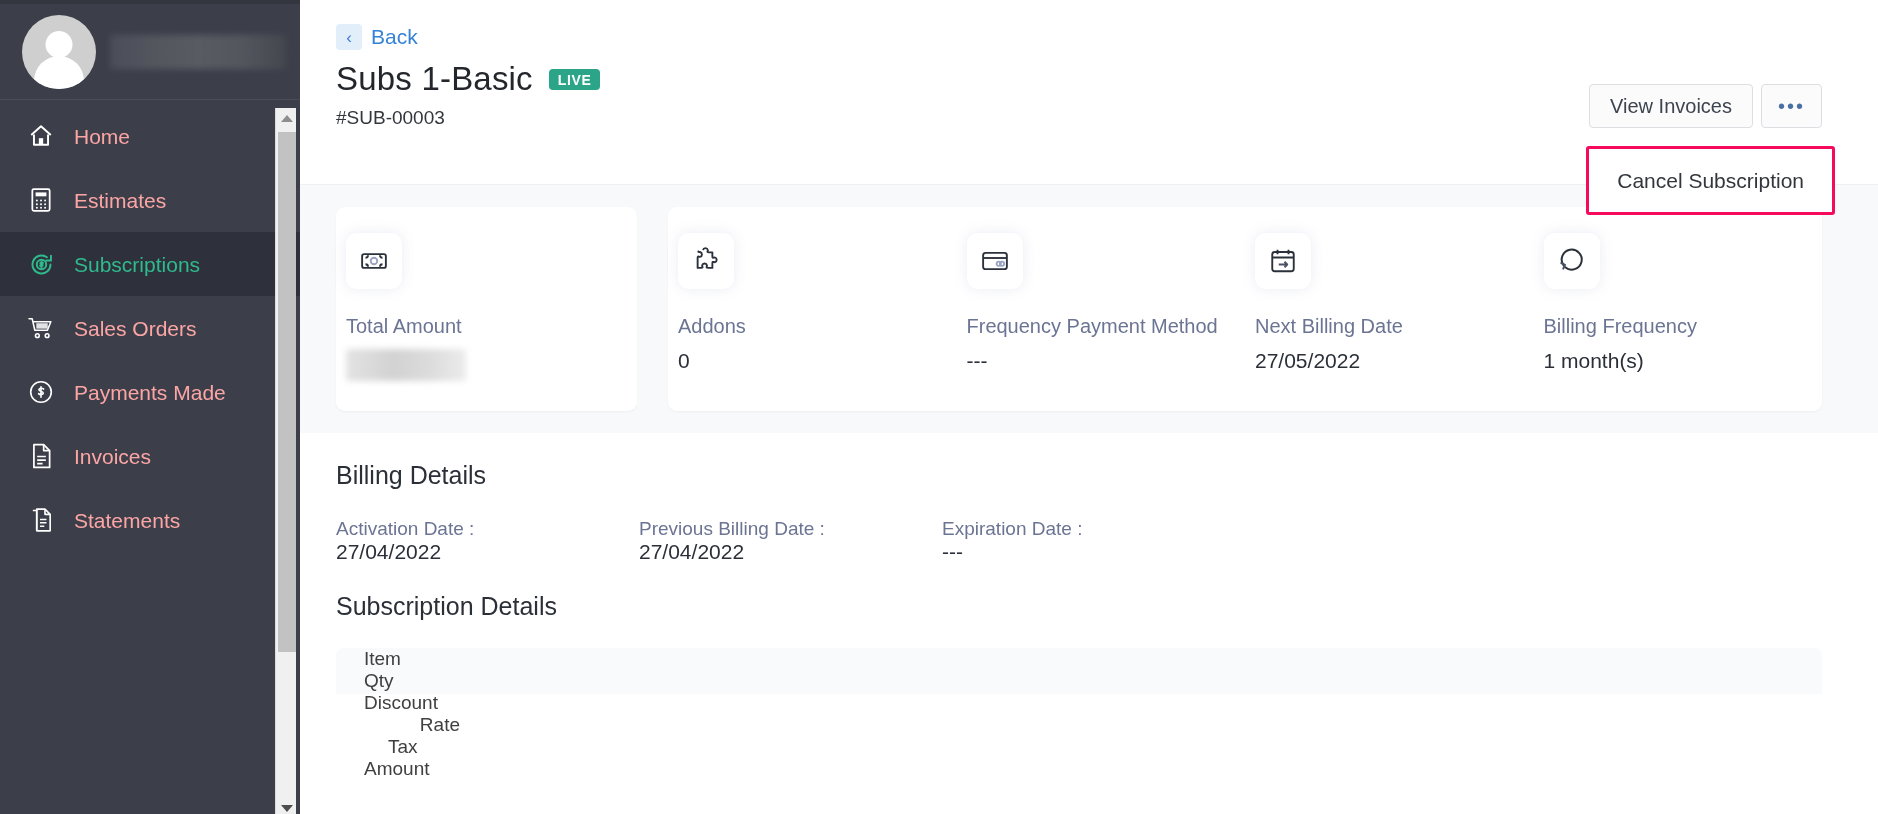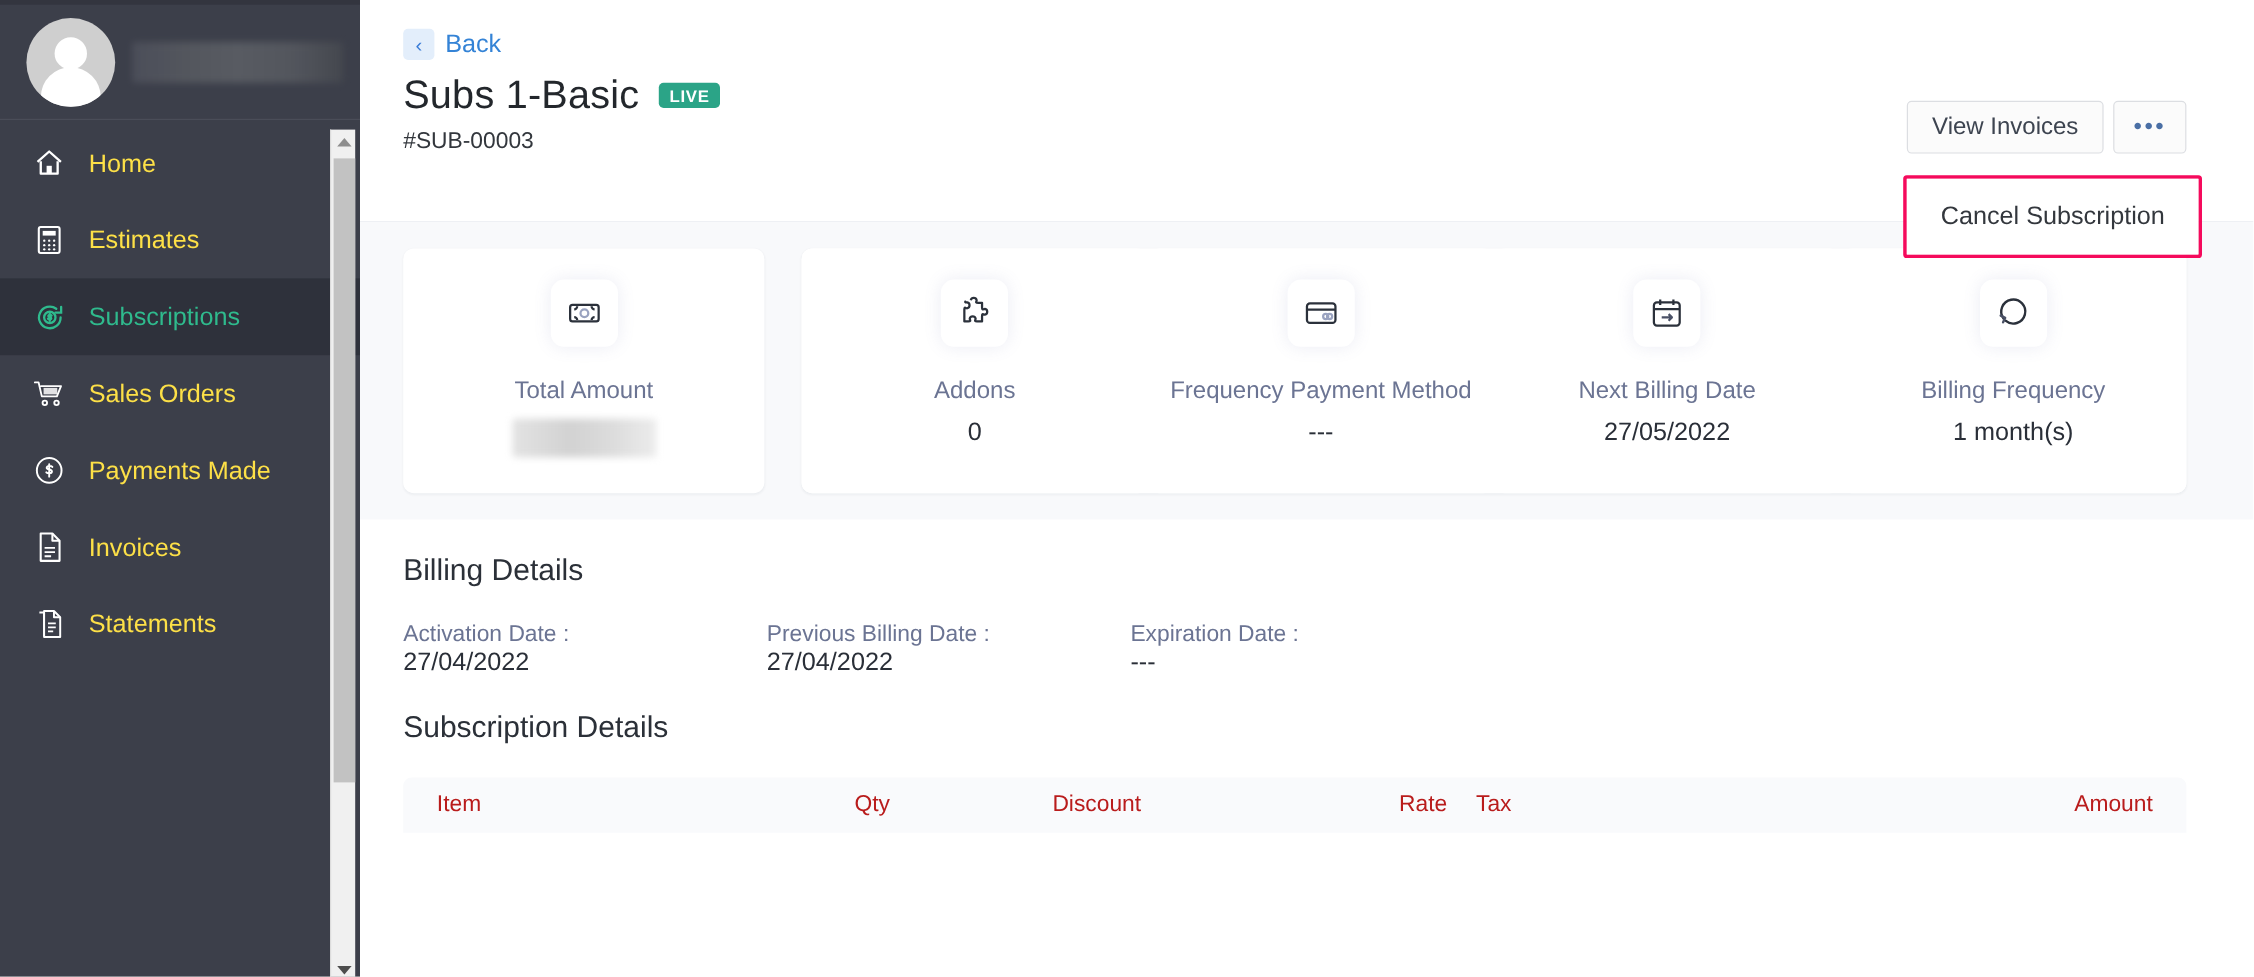--- a/index.html
+++ b/index.html
@@ -48,21 +48,21 @@
     border-radius: 2px;
     background: linear-gradient(90deg,#4c4f5a 0%, #55585f 25%, #5a5d64 50%, #55585f 75%, #45484f 100%);
     filter: blur(3px);
     opacity: .95;
   }
   .nav { padding-top: 4px; }
   .nav-item {
     display: flex; align-items: center;
     height: 64px;
     padding-left: 26px;
-    color: #fde047;
+    color: #fca5a5;
     font-size: 21px;
     cursor: pointer;
   }
   .nav-item .ico {
     width: 30px; height: 30px;
     display: flex; align-items: center; justify-content: center;
     margin-right: 18px;
     flex: 0 0 30px;
   }
   .nav-item .ico svg { display: block; }
@@ -164,21 +164,21 @@
   .cards-band {
     background: #f8f9fb;
     padding: 22px 56px 22px 36px;
     display: flex; gap: 31px;
     border-top: 1px solid #eef0f4;
   }
   .card {
     background: #ffffff;
     border-radius: 9px;
     padding: 26px 10px 30px;
-    display: flex; flex-direction: column; align-items: center;
+    display: flex; flex-direction: column; 
     box-shadow: 0 1px 2px rgba(25,30,60,.05);
   }
   .card.c1 { flex: 0 0 301px; }
   .card.rest { flex: 1 1 auto; }
   .card-icon-box {
     width: 56px; height: 56px; border-radius: 11px;
     background: #ffffff;
     box-shadow: 0 0 14px rgba(110,120,180,.14);
     display: flex; align-items: center; justify-content: center;
     margin-bottom: 26px;
@@ -209,24 +209,24 @@
     display: flex; padding-top: 28px;
   }
   .detail-col { width: 303px; }
   .detail-label { font-size: 19px; color: #6b7493; }
   .detail-value { font-size: 21px; color: #2a2f38; }
 
   .table-head {
     margin-top: 27px;
     background: #f9fafc;
     border-radius: 7px 7px 0 0;
-    display: flex; align-items: center;
+    display: flex; align-items: flex-start;
     height: 46px;
     padding: 0 28px;
-    font-size: 19px; color: #b91c1c;
+    font-size: 19px; color: #404040; flex-direction: column;
   }
   .th { }
   .th.item { width: 348px; }
   .th.qty { width: 165px; }
   .th.discount { width: 233px; }
   .th.rate { width: 96px; text-align: right; }
   .th.tax { width: 130px; padding-left: 24px; }
   .th.amount { flex: 1 1 auto; text-align: right; }
 </style>
 </head>

